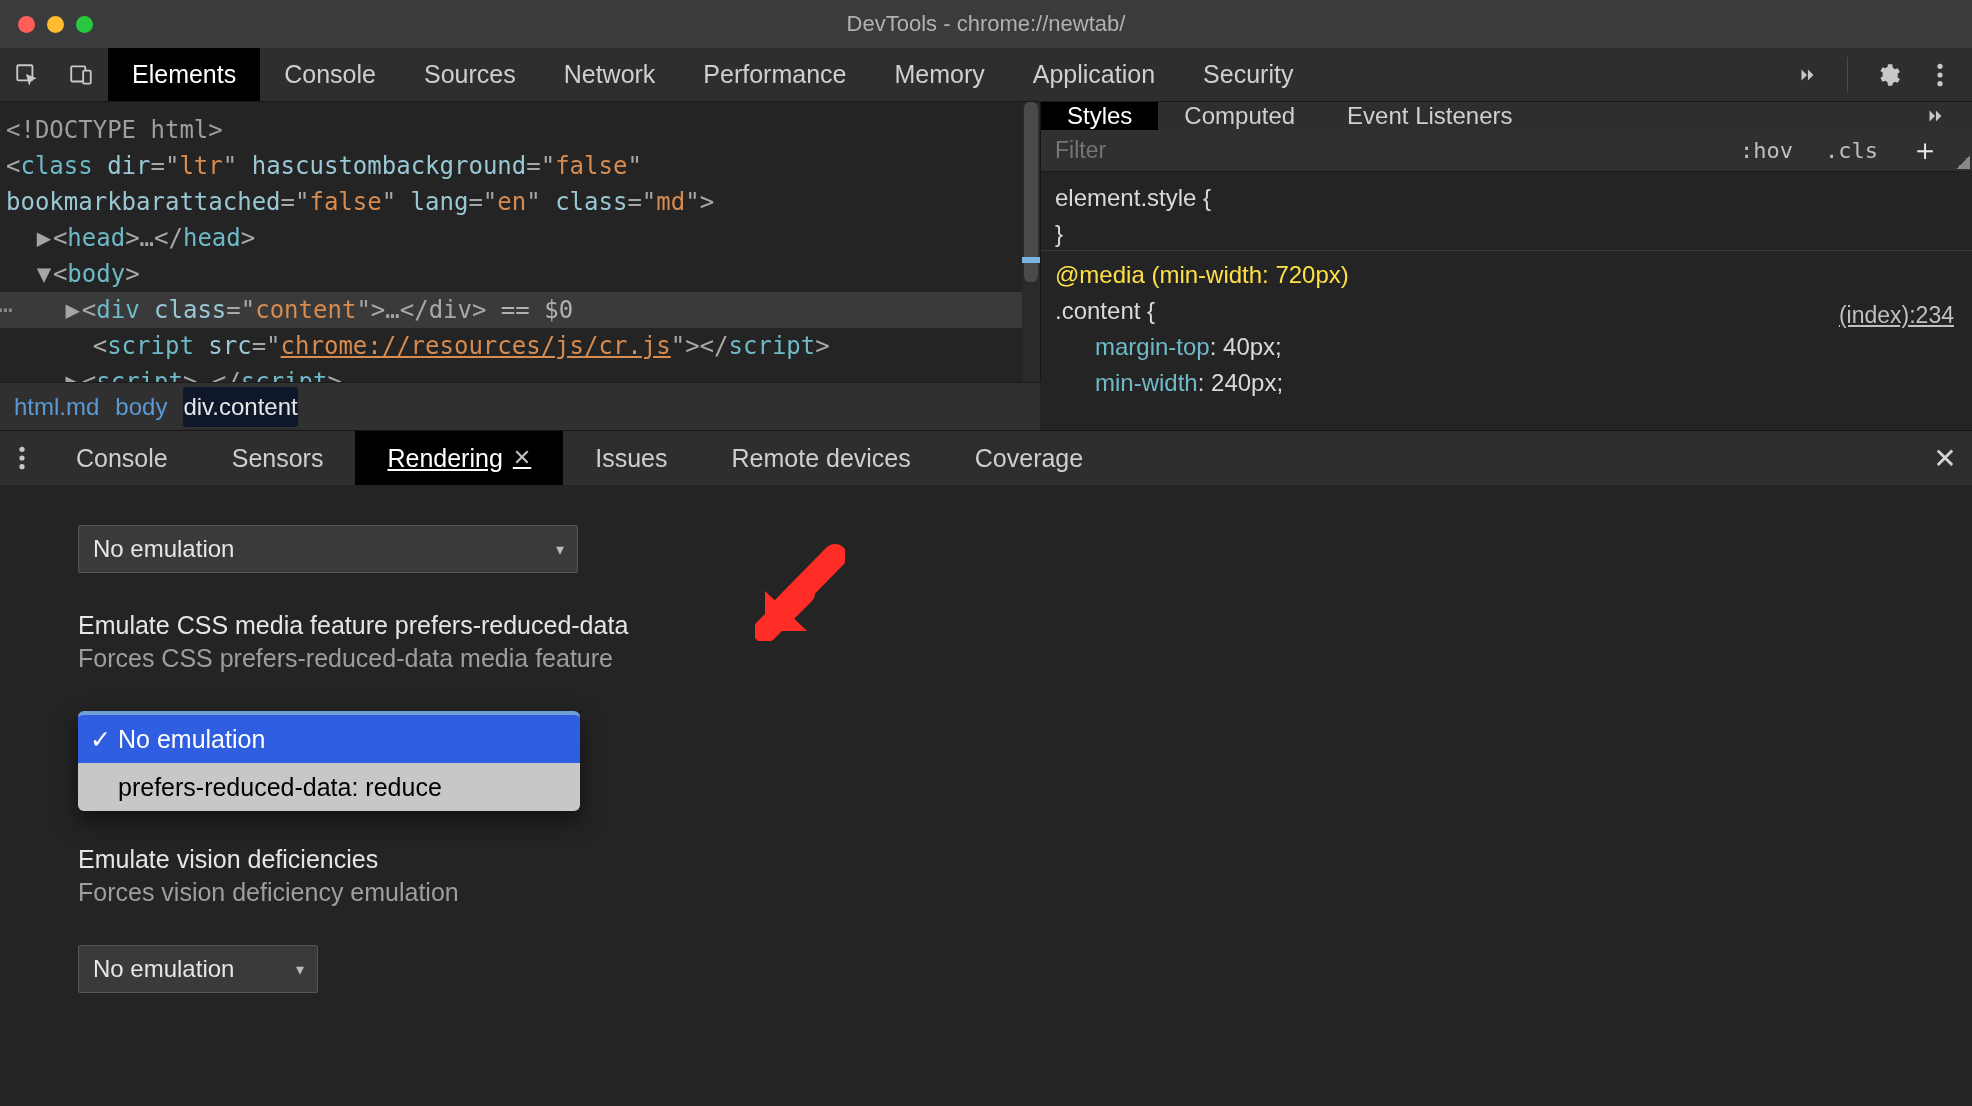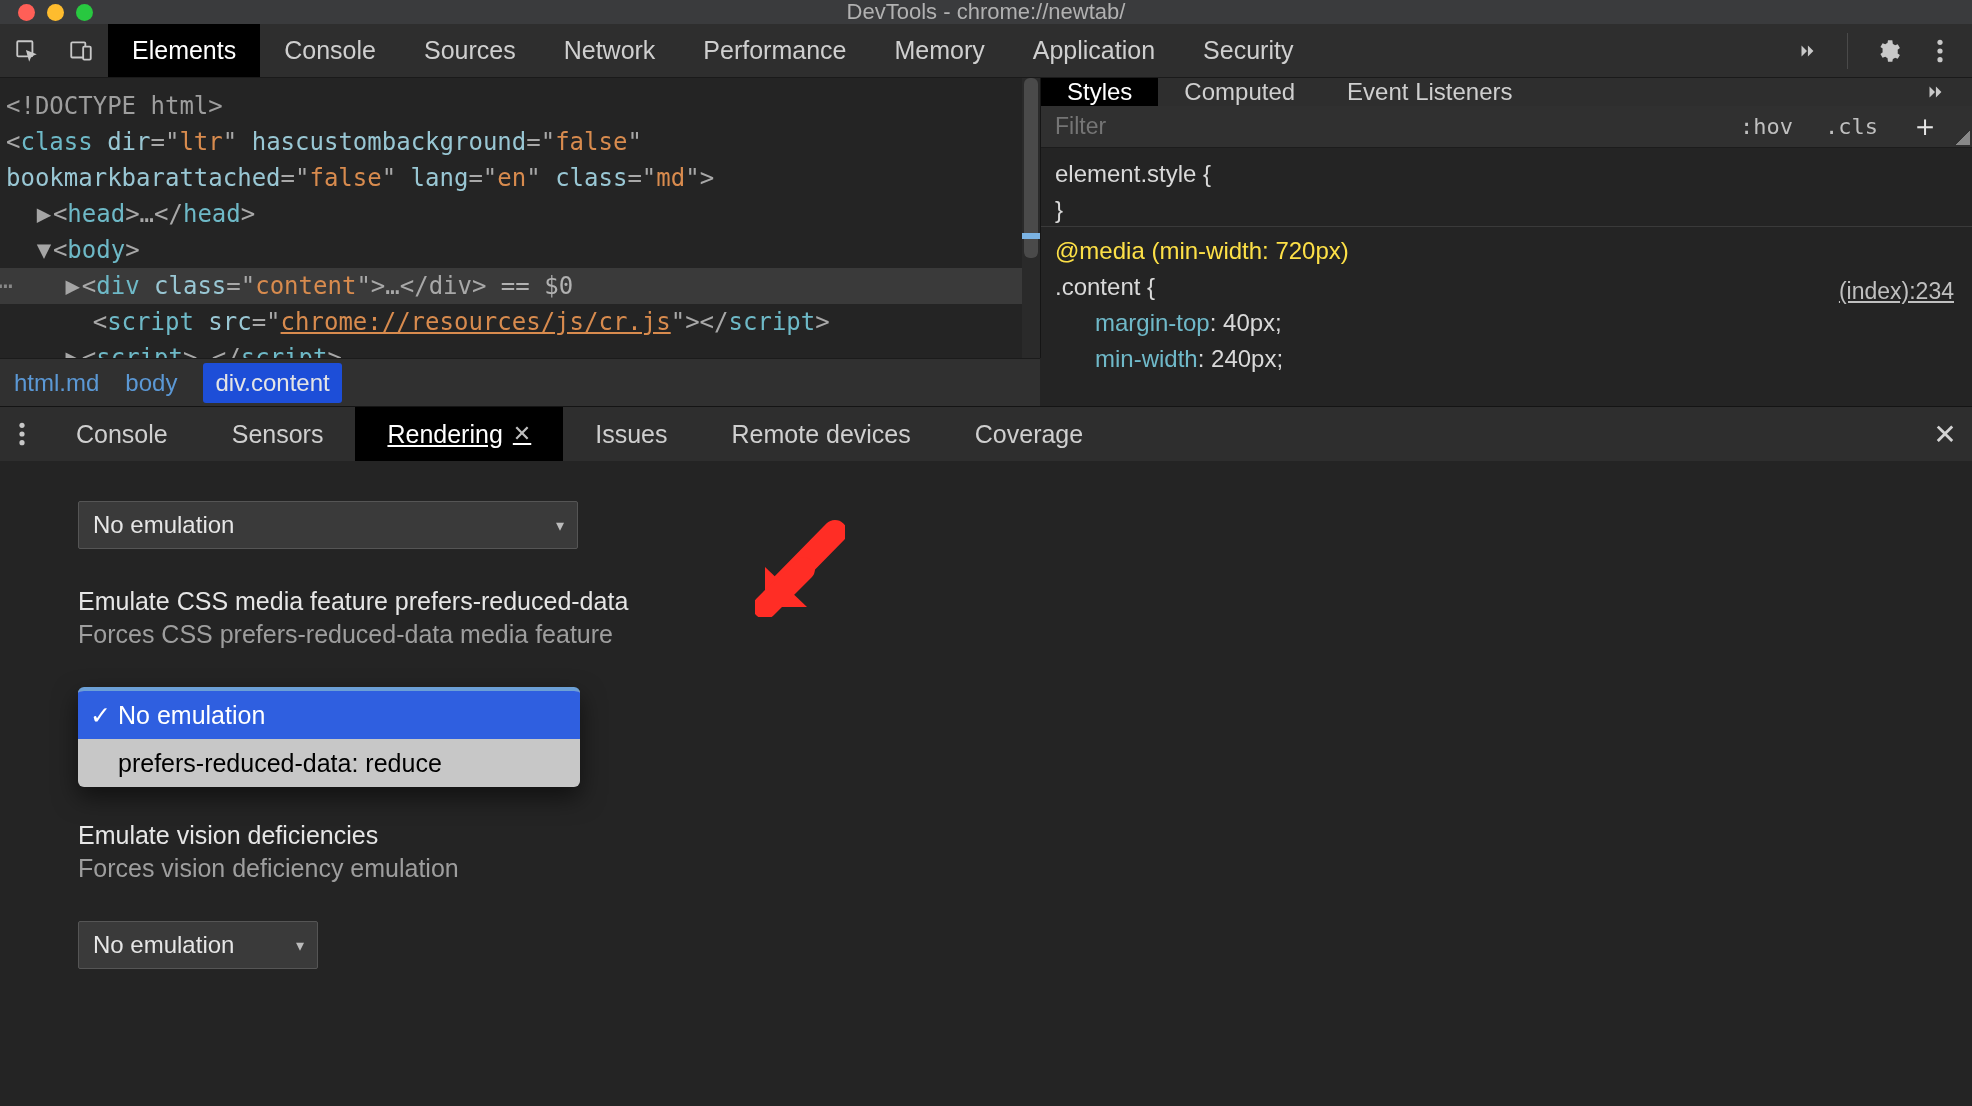--- a/index.html
+++ b/index.html
@@ -30,21 +30,21 @@
     background: var(--bg);
     font-family: "Helvetica Neue", Arial, sans-serif;
     font-size: 24px;
     color: var(--text);
     overflow: hidden;
   }
   .mono { font-family: Menlo, Consolas, monospace; }
 
   
   .titlebar {
-    height: 24px;
+    height: 48px;
     background: var(--chrome-top);
     display: flex;
     align-items: center;
     position: relative;
   }
   .traffic { display:flex; gap:12px; padding-left:18px; align-items:center;}
   .traffic span { width:17px; height:17px; border-radius:50%; display:block; }
   .tl-close { background:#ff5f57;}
   .tl-min   { background:#febc2e;}
   .tl-max   { background:#28c840;}
@@ -134,26 +134,26 @@
     align-self:flex-end; height:14px; margin-bottom:2px; margin-right:2px;
   }
   .styles-body { padding:8px 14px; font-family:Liberation Sans, sans-serif; font-size:24px; line-height:36px; color:#d9d9d9; position:relative;}
   .styles-body .src-link { position:absolute; right:18px; color:#c0c0c0; text-decoration:underline; font-size:23px;margin-top:40px;}
   .prop-name { color:#6fb9c9;}
   .prop-val  { color:#d9d9d9;}
   .styles-divider { border-top:1px solid #3a3a3a; margin: -2px -14px 6px;}
 
   
   .breadcrumb {
-    height:48px; background:#303030; display:flex; align-items:center; gap:26px;
+    height:48px; background:#303030; display:flex; align-items:center; gap:16px;
     padding:0 14px; font-size:24px; color:var(--accent-blue);
     border-top:1px solid #1b1b1b;
     width:1040px;
   }
-  .breadcrumb .crumb-active { background:#1d4ed8; color:#e5e5e5; padding:6px 12px; border-radius:3px;}
+  .breadcrumb .crumb-active { background:#0f172a; color:#e5e5e5; padding:6px 0; border-radius:3px;}
 
   
   .drawer {
     border-top:1px solid #141414;
     background:var(--toolbar-bg);
   }
   .drawer-tabs {
     height:54px; display:flex; align-items:stretch; background:var(--toolbar-bg);
   }
   .drawer-tabs .dkebab { width:44px; display:flex; align-items:center; justify-content:center; color:#bdbdbd;}

